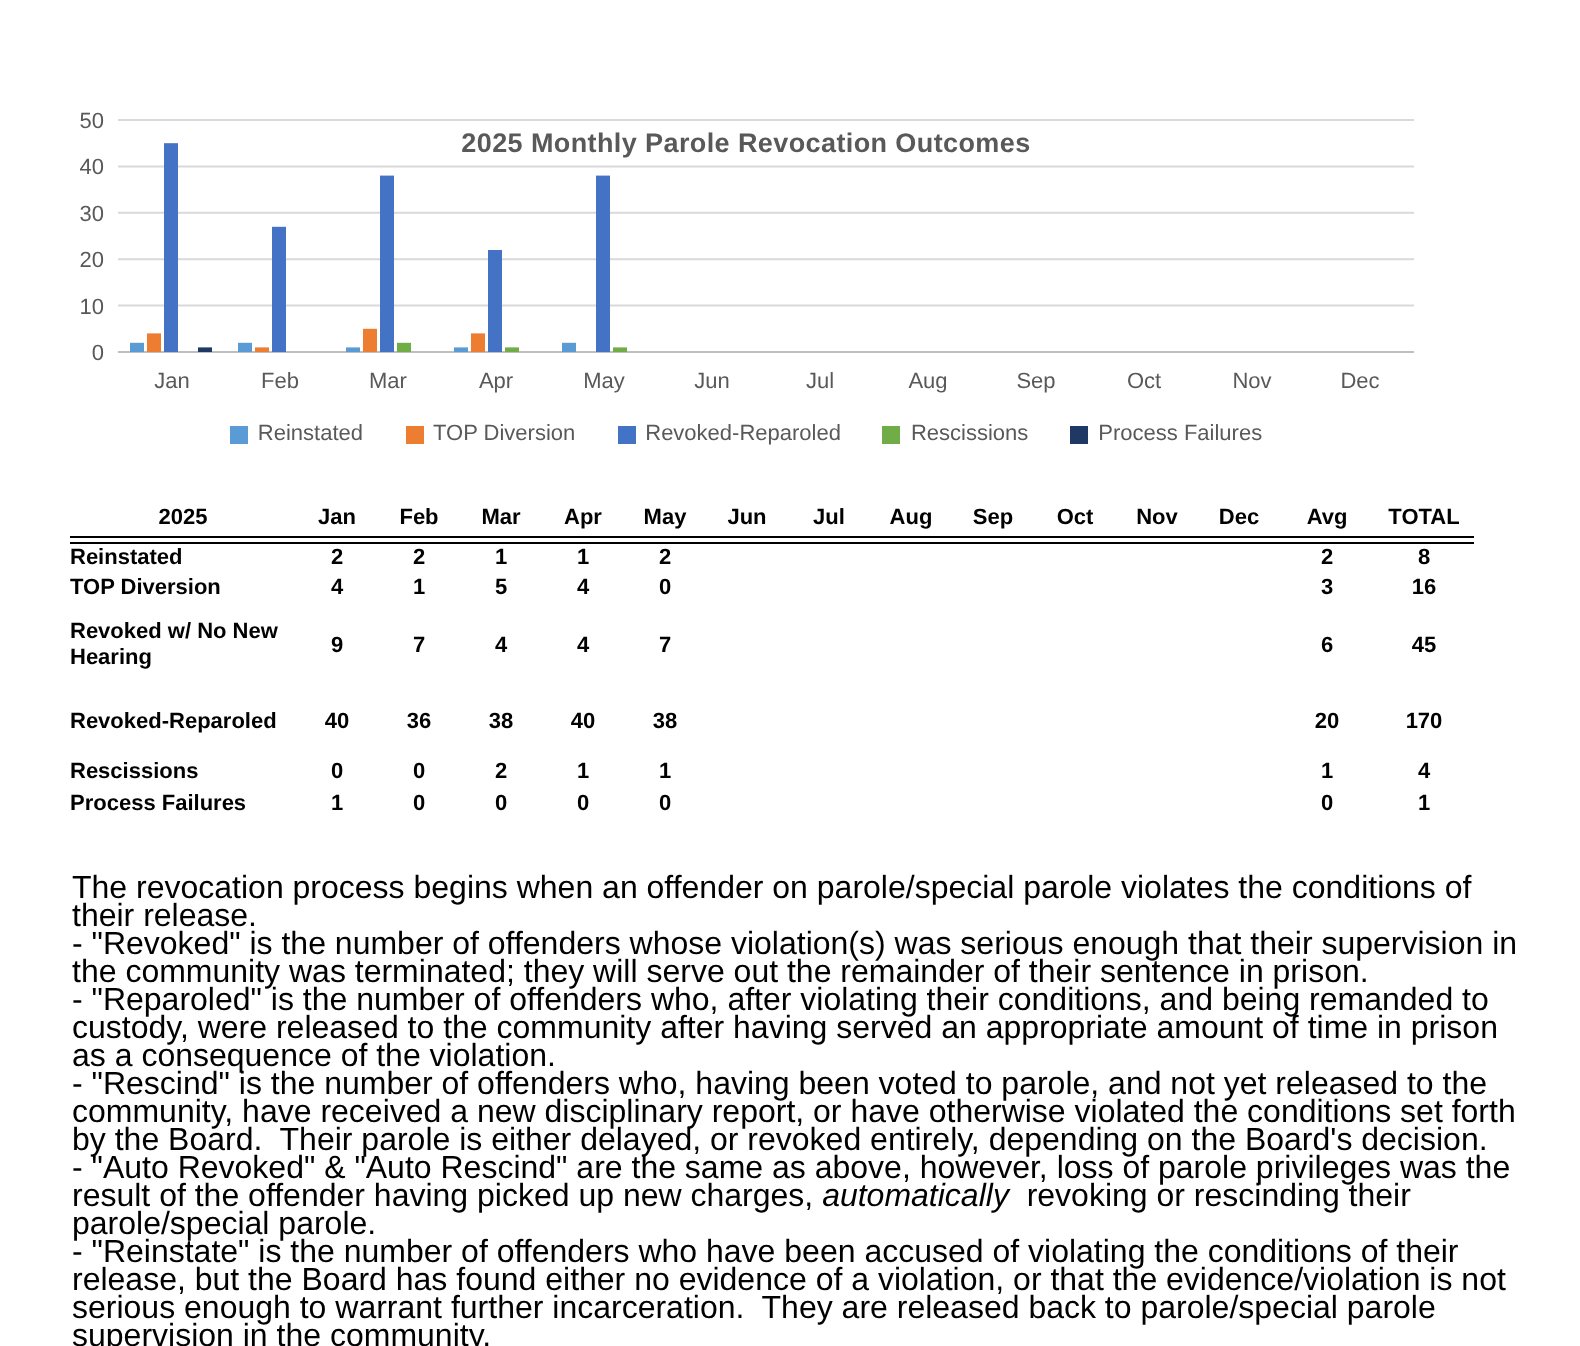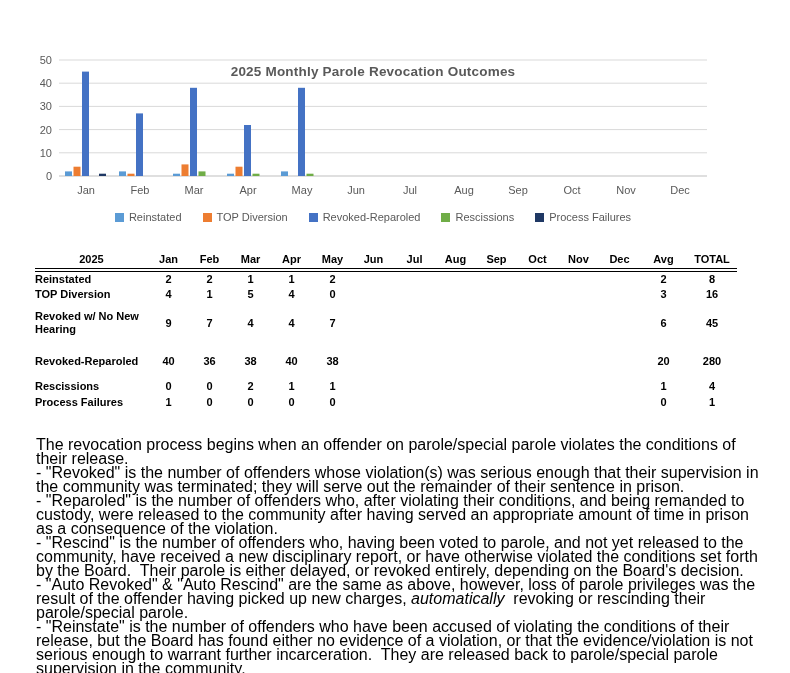--- a/index.html
+++ b/index.html
@@ -205,21 +205,21 @@
           <td>40</td>
           <td>38</td>
           <td></td>
           <td></td>
           <td></td>
           <td></td>
           <td></td>
           <td></td>
           <td></td>
           <td>20</td>
-          <td>280</td>
+          <td>170</td>
         </tr>
         <tr class="row-normal">
           <td class="label-cell">Rescissions</td>
           <td>0</td>
           <td>0</td>
           <td>2</td>
           <td>1</td>
           <td>1</td>
           <td></td>
           <td></td>

